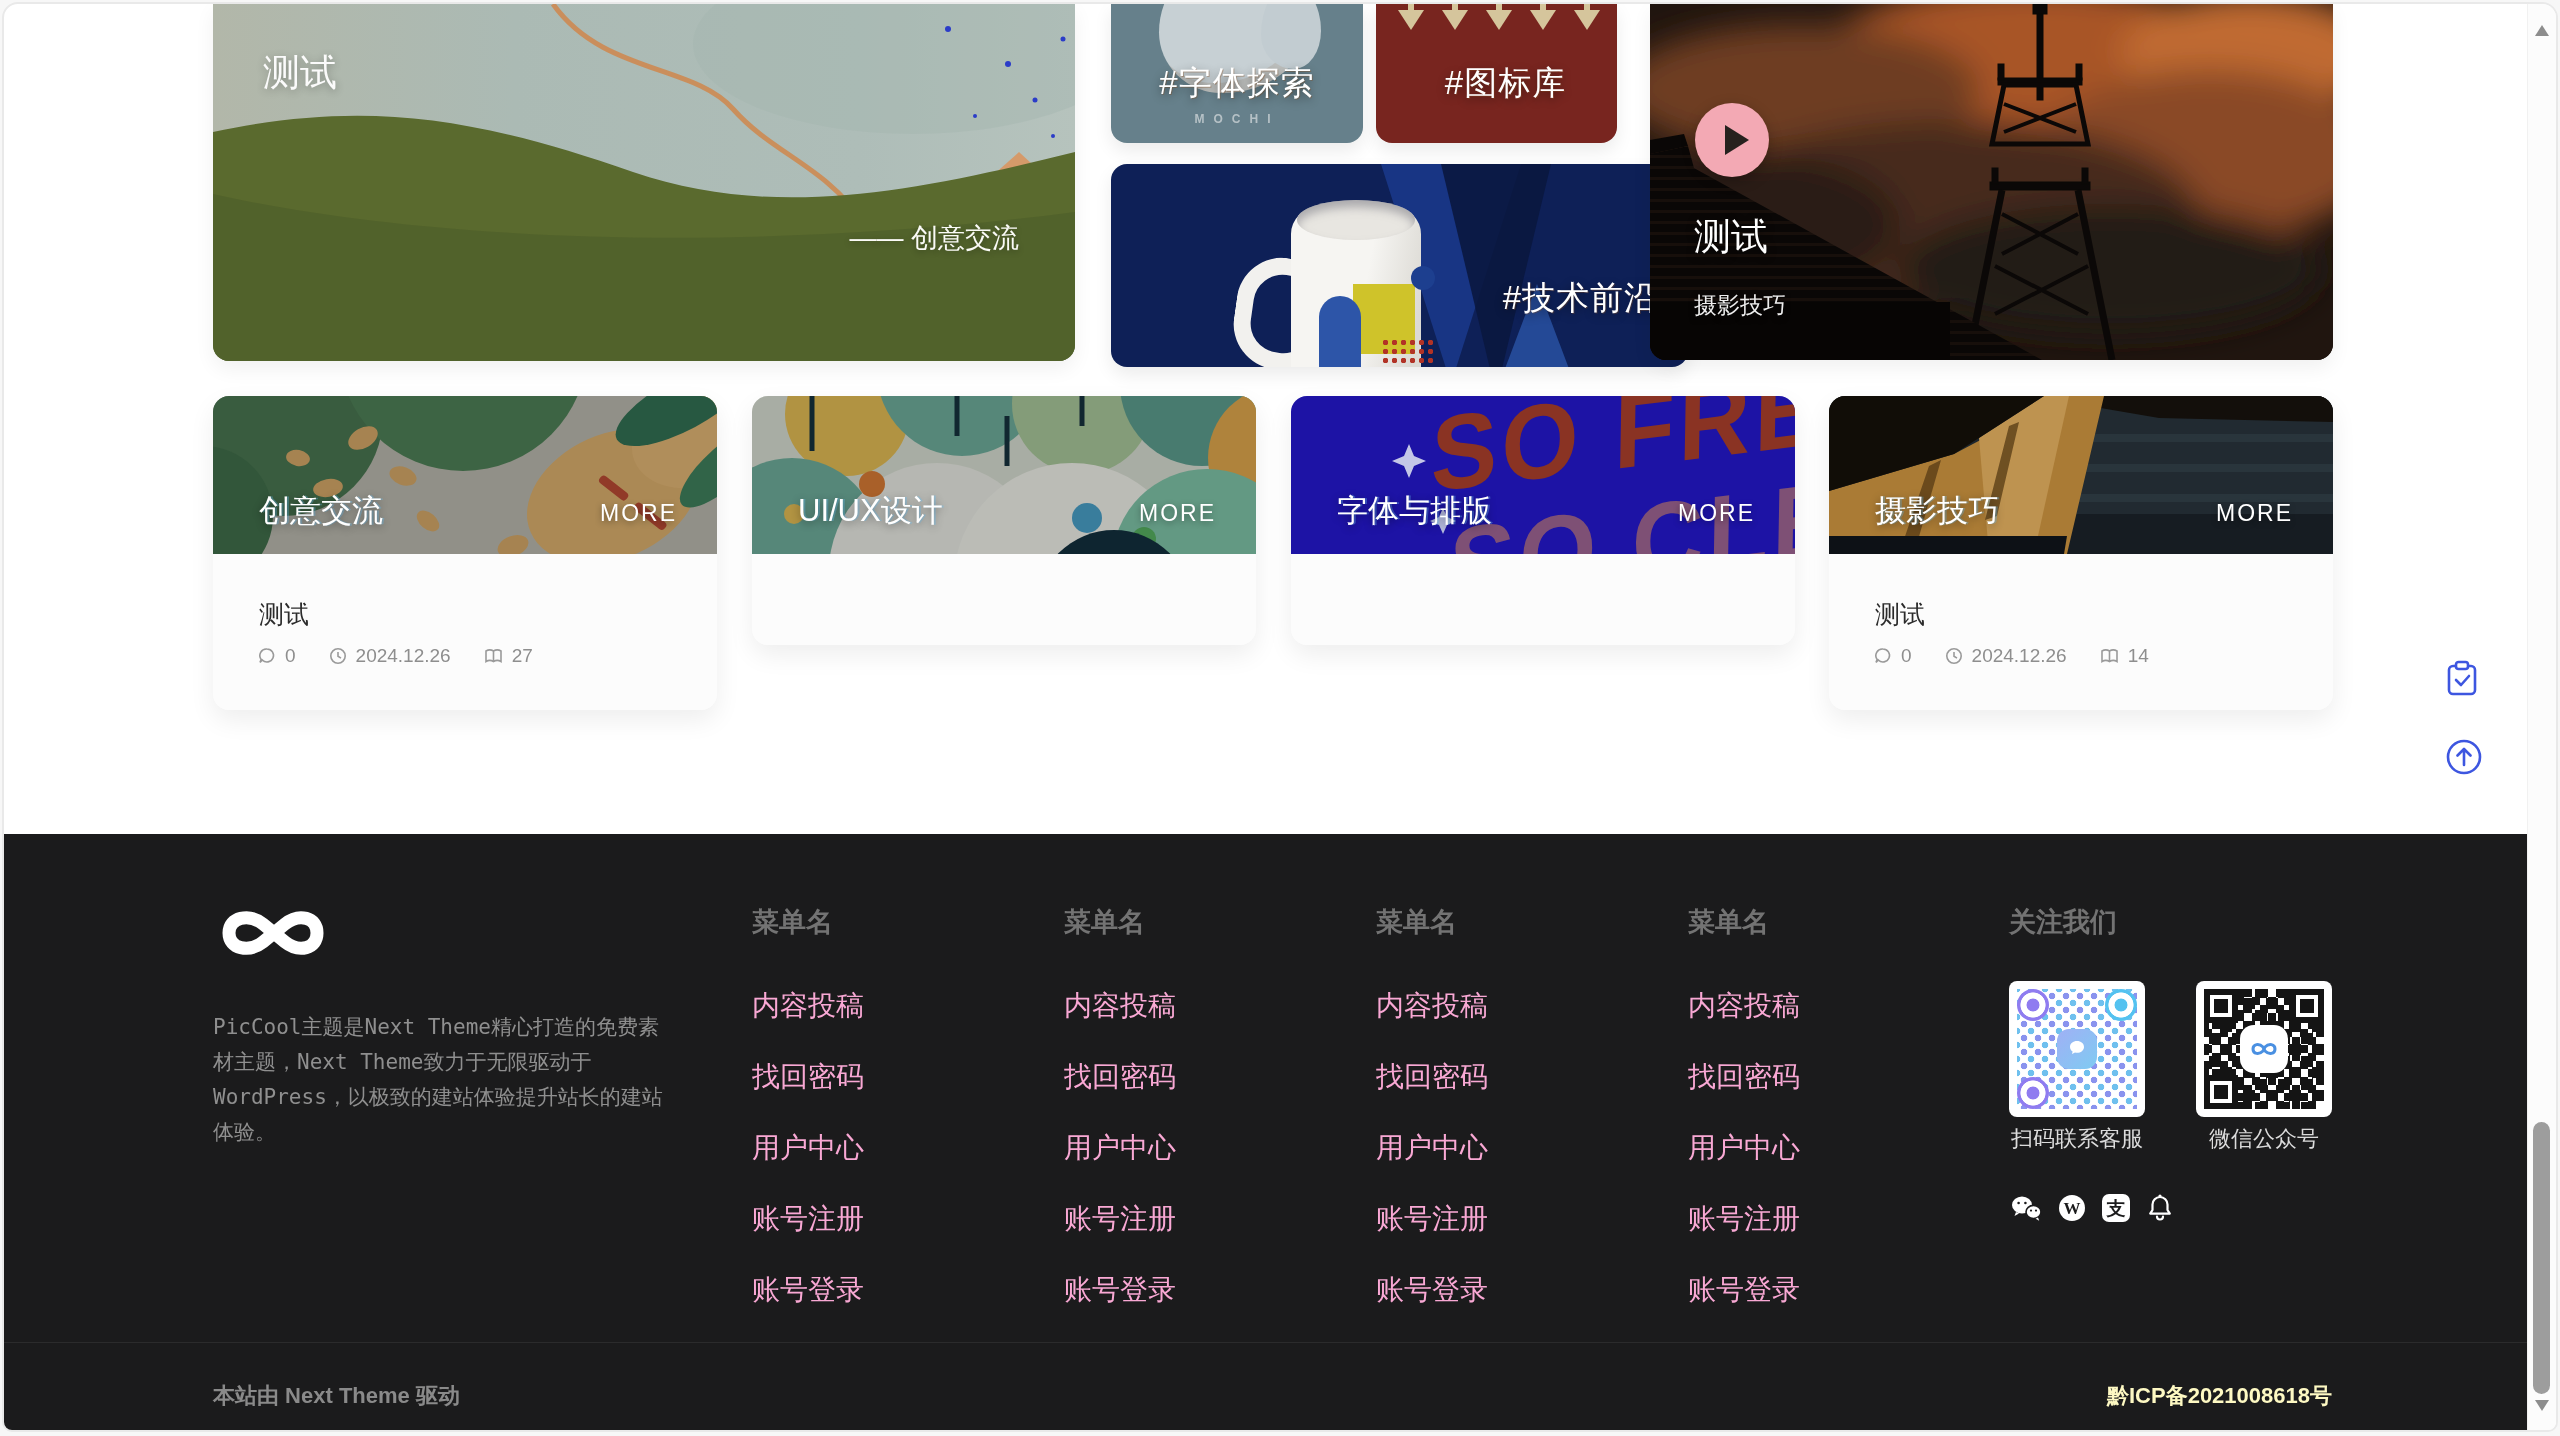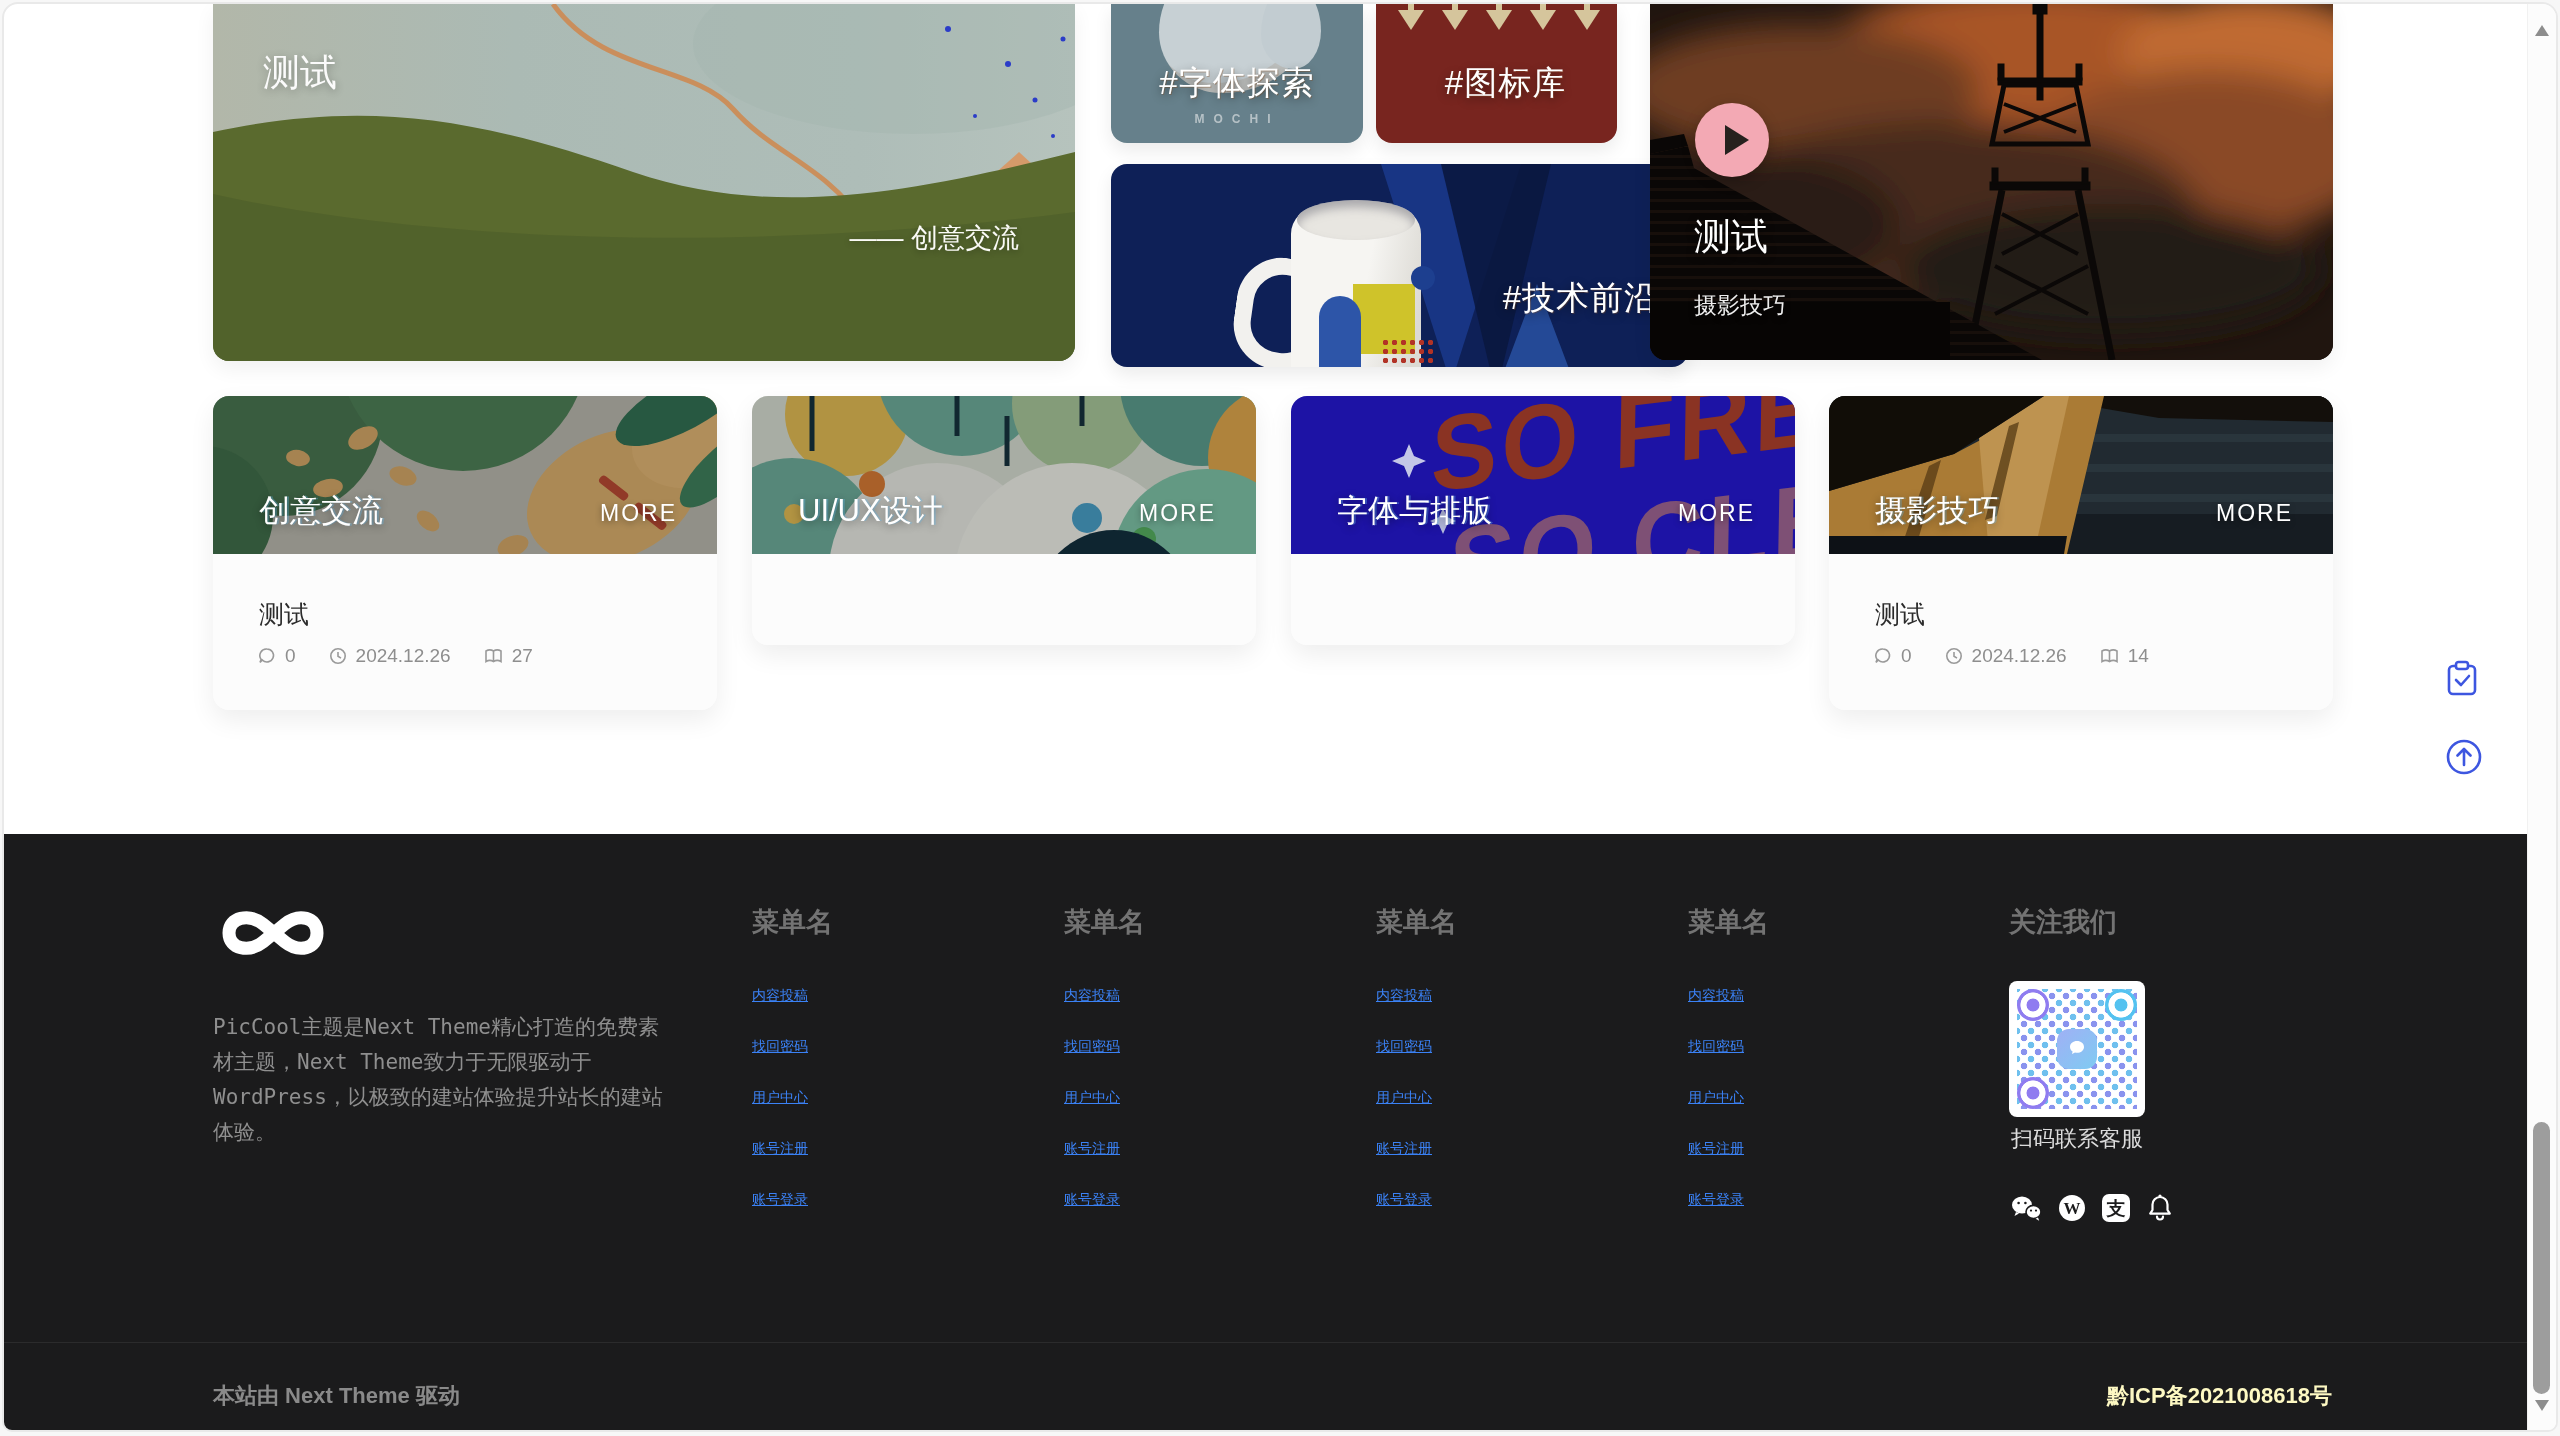--- a/index.html
+++ b/index.html
@@ -78,21 +78,21 @@
   .float-tools svg{display:block;cursor:pointer;}
 
   
   .footer{position:absolute;left:0;top:830px;width:2531px;height:600px;background:#1b1b1c;}
   .f-logo{position:absolute;left:209px;top:66px;}
   .f-desc{position:absolute;left:209px;top:176px;width:452px;font-family:"DejaVu Sans Mono",monospace;
           font-size:21px;line-height:35px;color:#8f8f8f;}
   .f-menu{position:absolute;top:70px;width:230px;}
   .f-menu-title,.f-follow-title{font-size:27px;font-weight:700;color:#737373;}
   .f-links{margin-top:47px;display:flex;flex-direction:column;gap:33px;}
-  .f-link{font-size:14px;color:#3b82f6;cursor:pointer;text-decoration:underline;}
+  .f-link{font-size:28px;color:#f9a8d4;cursor:pointer;}
   .f-follow{position:absolute;left:2005px;top:70px;width:330px;}
   .qrs{display:flex;gap:51px;margin-top:41px;}
   .qr{width:136px;}
   .qr-img{position:relative;width:120px;height:120px;background:#fff;border-radius:8px;padding:8px;}
   .qr-label{margin-top:7px;text-align:center;font-size:22px;color:#dcdcdc;white-space:nowrap;}
   .qr-pat{position:relative;width:120px;height:120px;}
   .qr-pat.blue{background:
       radial-gradient(circle,#8a93ee 33%,transparent 36%) 0 0/14px 14px,
       radial-gradient(circle,#6fc0ee 33%,transparent 36%) 7px 7px/14px 14px,#fff;}
   .qr-pat.black{background:
@@ -443,20 +443,35 @@
                   <div class="finder purple bl"></div>
                 <div class="qr-badge blue">
                   <svg width="22" height="22" viewBox="0 0 22 22">
                       <path d="M11 3c3.9 0 7 2.6 7 5.9 0 3.2-3.1 5.9-7 5.9-.7 0-1.4-.1-2-.3L6 16l.6-2.5C5 12.4 4 10.8 4 8.9 4 5.6 7.1 3 11 3z" fill="#fff"></path>
                     </svg>
                 </div>
               </div>
             </div>
             <div class="qr-label">扫码联系客服</div>
           </div>
+          <div class="qr">
+            <div class="qr-img">
+              <div class="qr-pat black">
+                <div class="finder-sq tl"></div>
+                  <div class="finder-sq tr"></div>
+                  <div class="finder-sq bl"></div>
+                <div class="qr-badge white">
+                  <svg width="30" height="18" viewBox="0 0 30 18">
+                      <path d="M4 9 C4 4 10 3 14 7 L16 11 C20 15 26 14 26 9 C26 4 20 3 16 7 L14 11 C10 15 4 14 4 9 Z" fill="none" stroke="#4a90e2" stroke-width="3" stroke-linejoin="round"></path>
+                    </svg>
+                </div>
+              </div>
+            </div>
+            <div class="qr-label">微信公众号</div>
+          </div>
         </div>
         <div class="socials">
           <span class="sicon">
             <svg width="34" height="30" viewBox="0 0 34 30">
               <ellipse cx="13" cy="12" rx="10" ry="8.6" fill="#fff"></ellipse>
               <path d="M7 19l-1.5 4 4.5-2.4z" fill="#fff"></path>
               <circle cx="9.6" cy="10" r="1.3" fill="#1b1b1c"></circle>
                 <circle cx="16.4" cy="10" r="1.3" fill="#1b1b1c"></circle>
               <ellipse cx="24.5" cy="19" rx="7.5" ry="6.6" fill="#fff" stroke="#1b1b1c" stroke-width="1.6"></ellipse>
               <path d="M29 24.5l1.2 3.2-3.6-1.9z" fill="#fff"></path>

